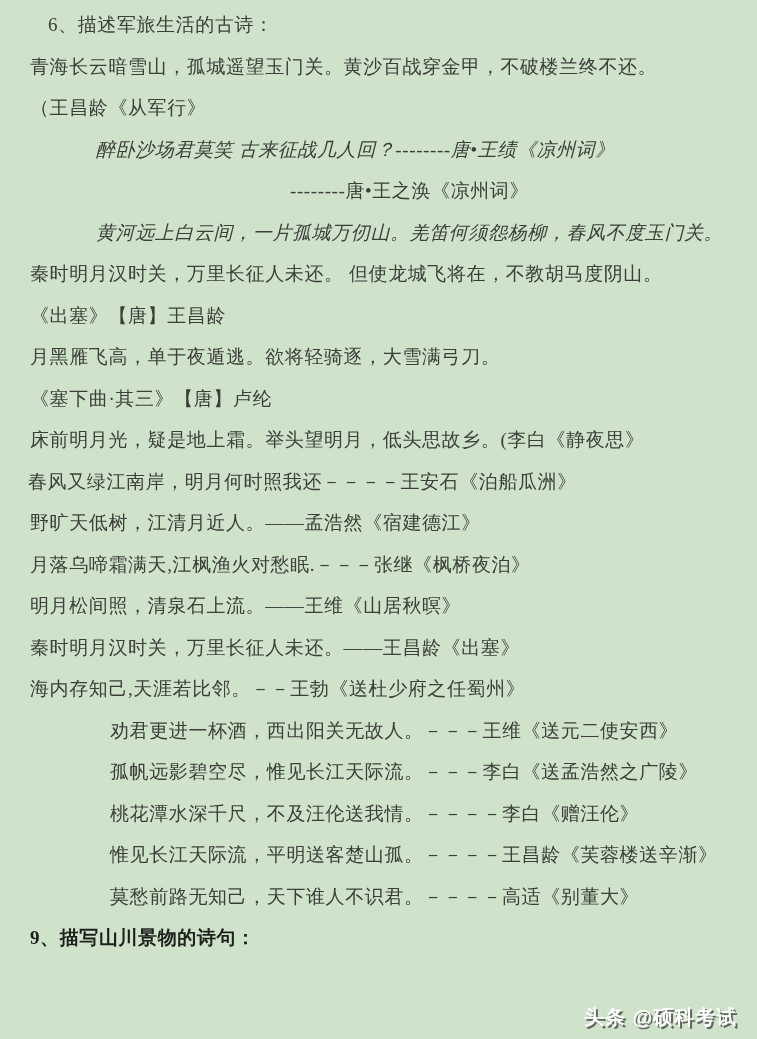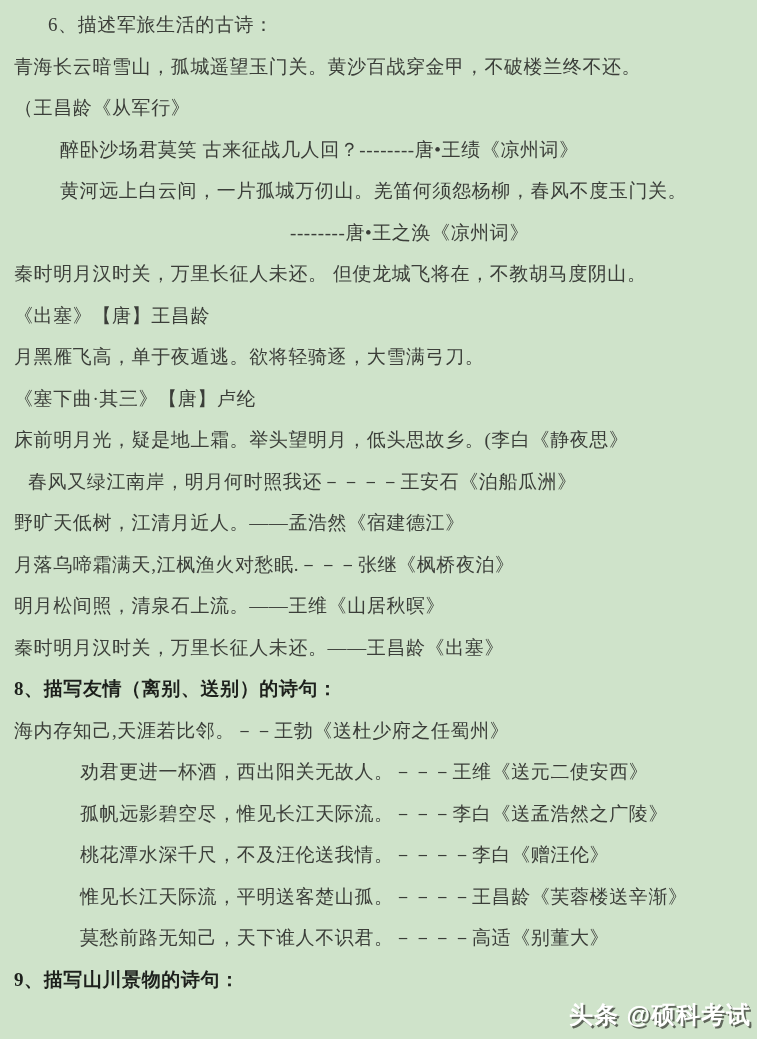--- a/index.html
+++ b/index.html
@@ -24,62 +24,61 @@
     line-height: 41.5px;
     font-size: 19px;
     letter-spacing: 0.6px;
     white-space: nowrap;
   }
   .bold {
     font-weight: bold;
     color: #1d201c;
     letter-spacing: 1px;
   }
-  .ind-18  { padding-left: 14px; font-family: Liberation Serif, serif; }
+  .ind-18  { padding-left: 30px; font-family: Liberation Serif, serif; }
   .ind-48  { padding-left: 48px; }
   .ind-52  { padding-left: 28px; }
-  .ind-60  { padding-left: 60px; }
-  .ind-84  { padding-left: 80px; }
+  .ind-60  { padding-left: 96px; font-style: italic; }
+  .ind-84  { padding-left: 110px; }
   .ind-290 { padding-left: 290px; }
   .watermark {
     position: absolute;
-    right: 6px;
+    right: 20px;
     bottom: 8px;
     font-family: "Liberation Sans", "DejaVu Sans", sans-serif;
     font-weight: bold;
-    font-size: 24px;
+    font-size: 20px;
     color: #ffffff;
     letter-spacing: 1px;
     text-shadow: 2px 2px 0 rgba(75, 80, 72, 0.85);
   }
 </style>
 </head>
 <body>
 
 <div class="doc">
 
   <p class="line ind-48">6、描述军旅生活的古诗：</p>
   <p class="line ind-18">青海长云暗雪山，孤城遥望玉门关。黄沙百战穿金甲，不破楼兰终不还。</p>
   <p class="line ind-18">（王昌龄《从军行》</p>
   <p class="line ind-60">醉卧沙场君莫笑 古来征战几人回？--------唐•王绩《凉州词》</p>
+  <p class="line ind-290">--------唐•王之涣《凉州词》</p>
   <p class="line ind-60">黄河远上白云间，一片孤城万仞山。羌笛何须怨杨柳，春风不度玉门关。</p>
-  <p class="line ind-290">--------唐•王之涣《凉州词》</p>
   <p class="line ind-18">秦时明月汉时关，万里长征人未还。 但使龙城飞将在，不教胡马度阴山。</p>
   <p class="line ind-18">《出塞》【唐】王昌龄</p>
   <p class="line ind-18">月黑雁飞高，单于夜遁逃。欲将轻骑逐，大雪满弓刀。</p>
   <p class="line ind-18">《塞下曲·其三》【唐】卢纶</p>
 
   <p class="line ind-18">床前明月光，疑是地上霜。举头望明月，低头思故乡。(李白《静夜思》</p>
   <p class="line ind-52">春风又绿江南岸，明月何时照我还－－－－王安石《泊船瓜洲》</p>
   <p class="line ind-18">野旷天低树，江清月近人。——孟浩然《宿建德江》</p>
   <p class="line ind-18">月落乌啼霜满天,江枫渔火对愁眠.－－－张继《枫桥夜泊》</p>
   <p class="line ind-18">明月松间照，清泉石上流。——王维《山居秋暝》</p>
   <p class="line ind-18">秦时明月汉时关，万里长征人未还。——王昌龄《出塞》</p>
 
-  <p class="line ind-18 bold">8、描写友情（离别、送别）的诗句：</p>
   <p class="line ind-18">海内存知己,天涯若比邻。－－王勃《送杜少府之任蜀州》</p>
   <p class="line ind-84">劝君更进一杯酒，西出阳关无故人。－－－王维《送元二使安西》</p>
   <p class="line ind-84">孤帆远影碧空尽，惟见长江天际流。－－－李白《送孟浩然之广陵》</p>
   <p class="line ind-84">桃花潭水深千尺，不及汪伦送我情。－－－－李白《赠汪伦》</p>
   <p class="line ind-84">惟见长江天际流，平明送客楚山孤。－－－－王昌龄《芙蓉楼送辛渐》</p>
   <p class="line ind-84">莫愁前路无知己，天下谁人不识君。－－－－高适《别董大》</p>
 
   <p class="line ind-18 bold">9、描写山川景物的诗句：</p>
 
 </div>

